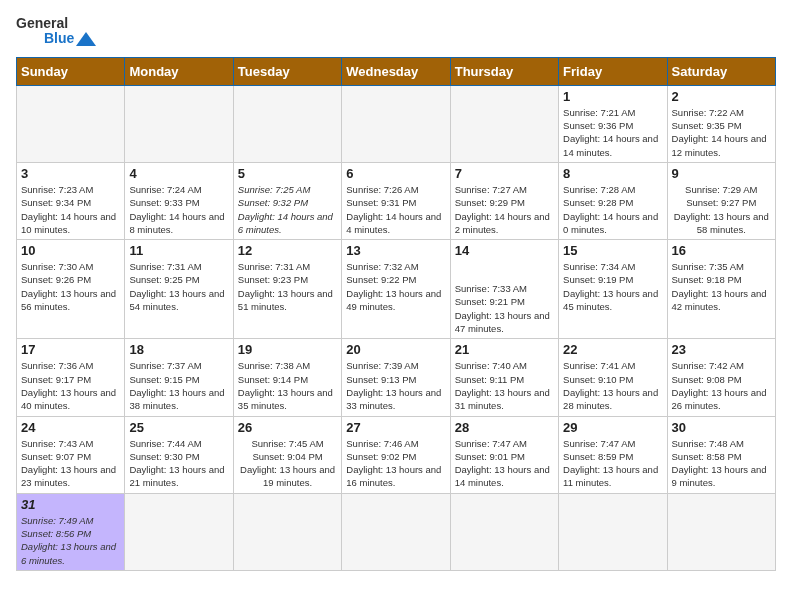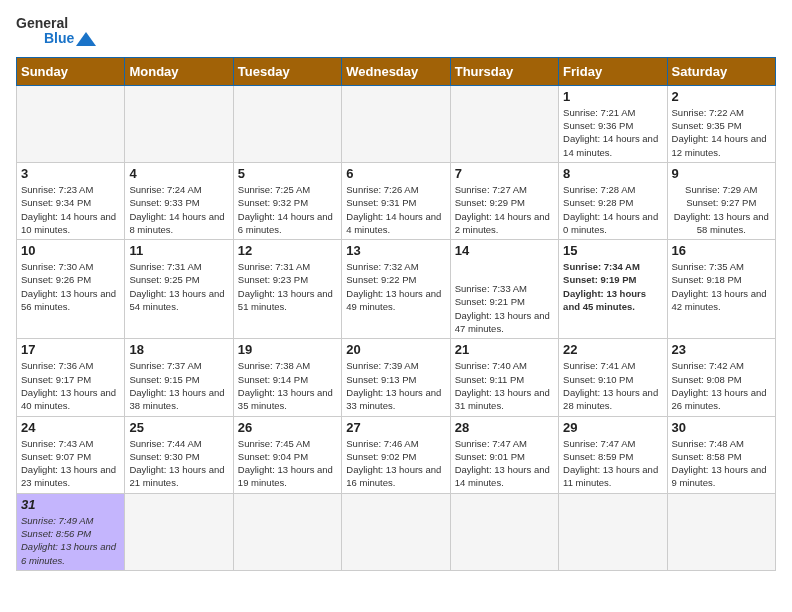--- a/index.html
+++ b/index.html
@@ -140,21 +140,21 @@
 Daylight: 14 hours and 10 minutes.</div>
         </td>
         <td>
           <span class="day-number">4</span>
           <div class="day-info" style="white-space: pre-line;">Sunrise: 7:24 AM
 Sunset: 9:33 PM
 Daylight: 14 hours and 8 minutes.</div>
         </td>
         <td>
           <span class="day-number">5</span>
-          <div class="day-info" style="white-space: pre-line;">Sunrise: 7:25 AM
+          <div class="day-info" style="white-space: pre-line; font-style: italic;">Sunrise: 7:25 AM
 Sunset: 9:32 PM
 Daylight: 14 hours and 6 minutes.</div>
         </td>
         <td>
           <span class="day-number">6</span>
           <div class="day-info" style="white-space: pre-line;">Sunrise: 7:26 AM
 Sunset: 9:31 PM
 Daylight: 14 hours and 4 minutes.</div>
         </td>
         <td>
@@ -202,21 +202,21 @@
 Daylight: 13 hours and 49 minutes.</div>
         </td>
         <td>
           <span class="day-number">14</span>
           <div class="day-info" style="white-space: pre-line; margin-top: 24px;">Sunrise: 7:33 AM
 Sunset: 9:21 PM
 Daylight: 13 hours and 47 minutes.</div>
         </td>
         <td>
           <span class="day-number">15</span>
-          <div class="day-info" style="white-space: pre-line; font-weight: bold;">Sunrise: 7:34 AM
+          <div class="day-info" style="white-space: pre-line;">Sunrise: 7:34 AM
 Sunset: 9:19 PM
 Daylight: 13 hours and 45 minutes.</div>
         </td>
         <td>
           <span class="day-number">16</span>
           <div class="day-info" style="white-space: pre-line;">Sunrise: 7:35 AM
 Sunset: 9:18 PM
 Daylight: 13 hours and 42 minutes.</div>
         </td>
       </tr>
@@ -272,21 +272,21 @@
 Daylight: 13 hours and 23 minutes.</div>
         </td>
         <td>
           <span class="day-number">25</span>
           <div class="day-info" style="white-space: pre-line;">Sunrise: 7:44 AM
 Sunset: 9:30 PM
 Daylight: 13 hours and 21 minutes.</div>
         </td>
         <td>
           <span class="day-number">26</span>
-          <div class="day-info" style="white-space: pre-line;">Sunrise: 7:45 AM
+          <div class="day-info" style="white-space: pre-line; text-align: center;">Sunrise: 7:45 AM
 Sunset: 9:04 PM
 Daylight: 13 hours and 19 minutes.</div>
         </td>
         <td>
           <span class="day-number">27</span>
           <div class="day-info" style="white-space: pre-line;">Sunrise: 7:46 AM
 Sunset: 9:02 PM
 Daylight: 13 hours and 16 minutes.</div>
         </td>
         <td>

